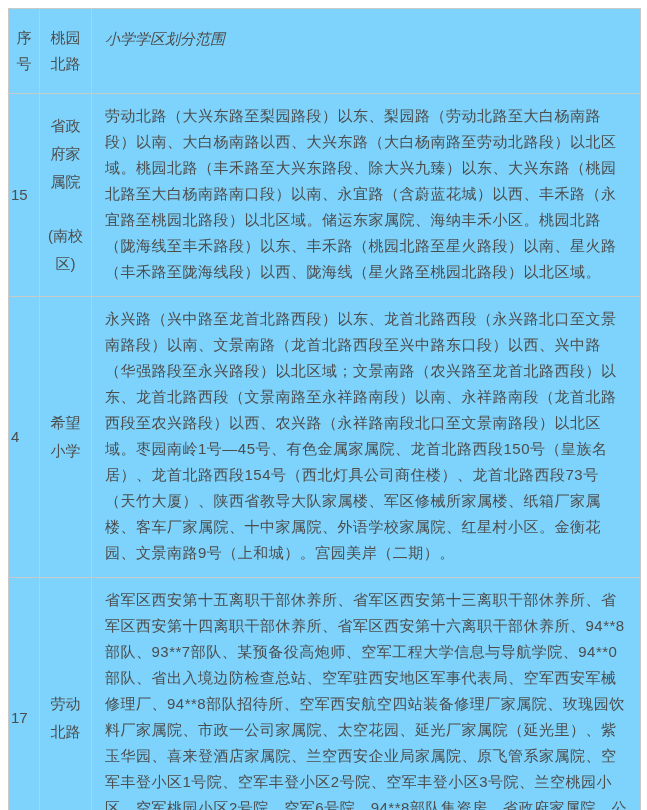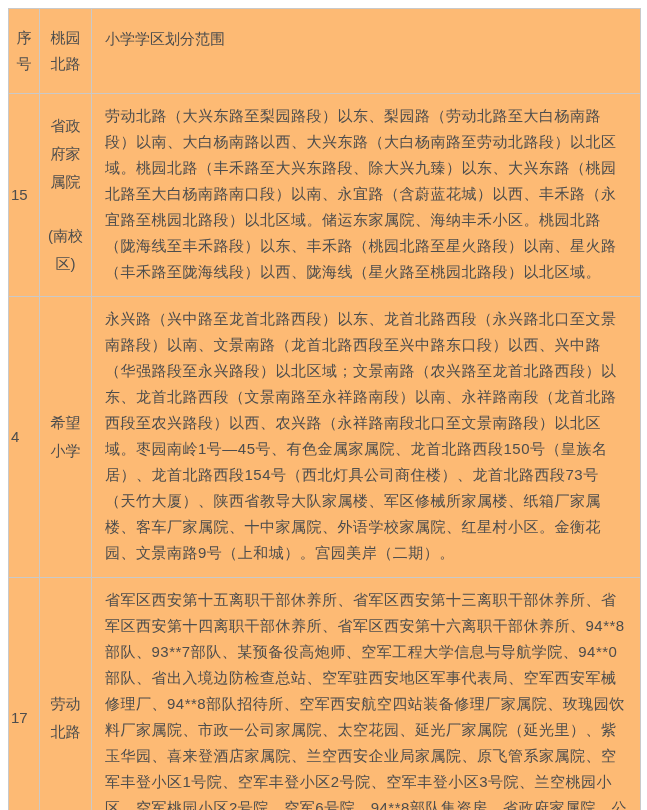--- a/index.html
+++ b/index.html
@@ -24,21 +24,21 @@
     table-layout: fixed;
     color: #4d4d4d;
     font-size: 15px;
   }
   table.district-table col.c-index { width: 31px; }
   table.district-table col.c-name  { width: 52px; }
   table.district-table col.c-range { width: 549px; }
   table.district-table td, table.district-table th {
     border: 1px solid #c9c9c9;
     font-weight: normal;
-    background: #fdba74;
+    background: #7dd3fc;
     margin-left: 28px;
   }
   td.idx-cell {
     text-align: left;
     vertical-align: middle;
     line-height: 26px;
     padding: 0 2px;
   }
   td.name-cell {
     text-align: center;
@@ -58,20 +58,21 @@
     line-height: 26px;
   }
   th.head-center {
     text-align: center;
     padding: 0 6px;
   }
   th.head-left {
     text-align: left;
     padding: 0 12px 24px 13px;
     vertical-align: middle;
+    font-style: italic;
   }
   tr.header-row { height: 85px; }
   tr.row-15 { height: 202px; }
   tr.row-16 { height: 255px; }
   tr.row-17 { height: 255px; }
   .name-part2 { margin-top: 26px; }
 </style>
 </head>
 <body>
 

